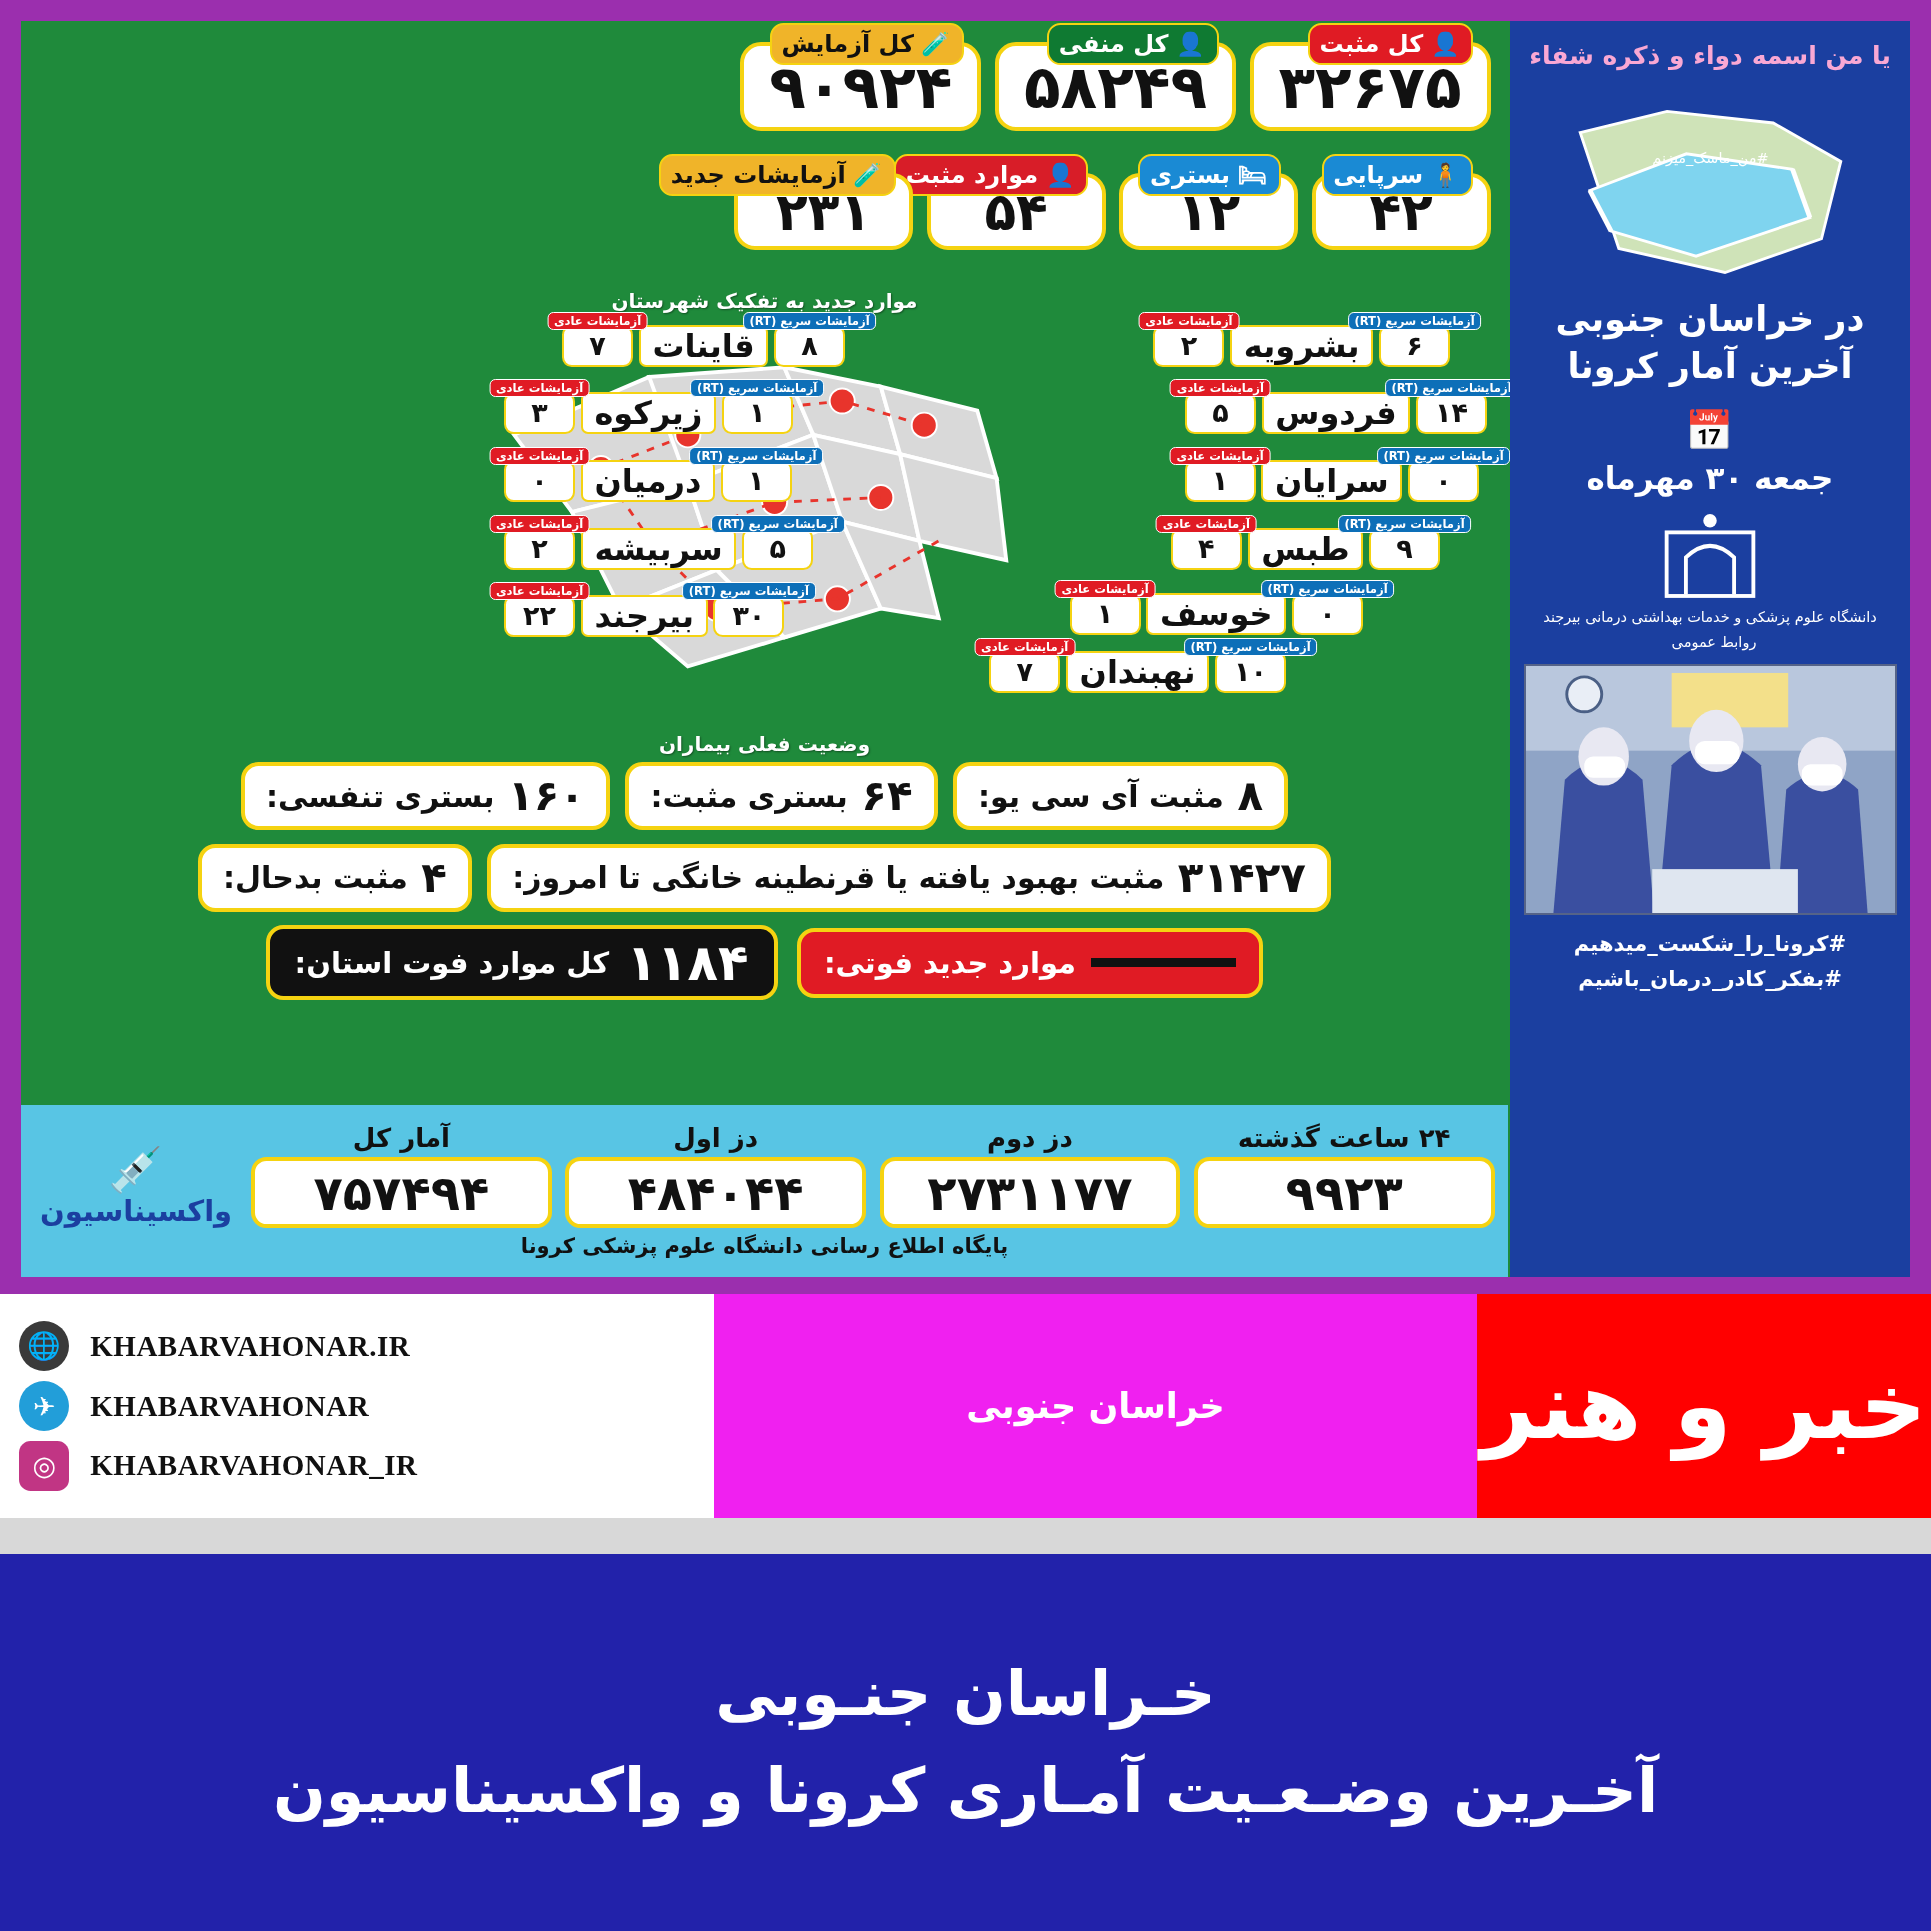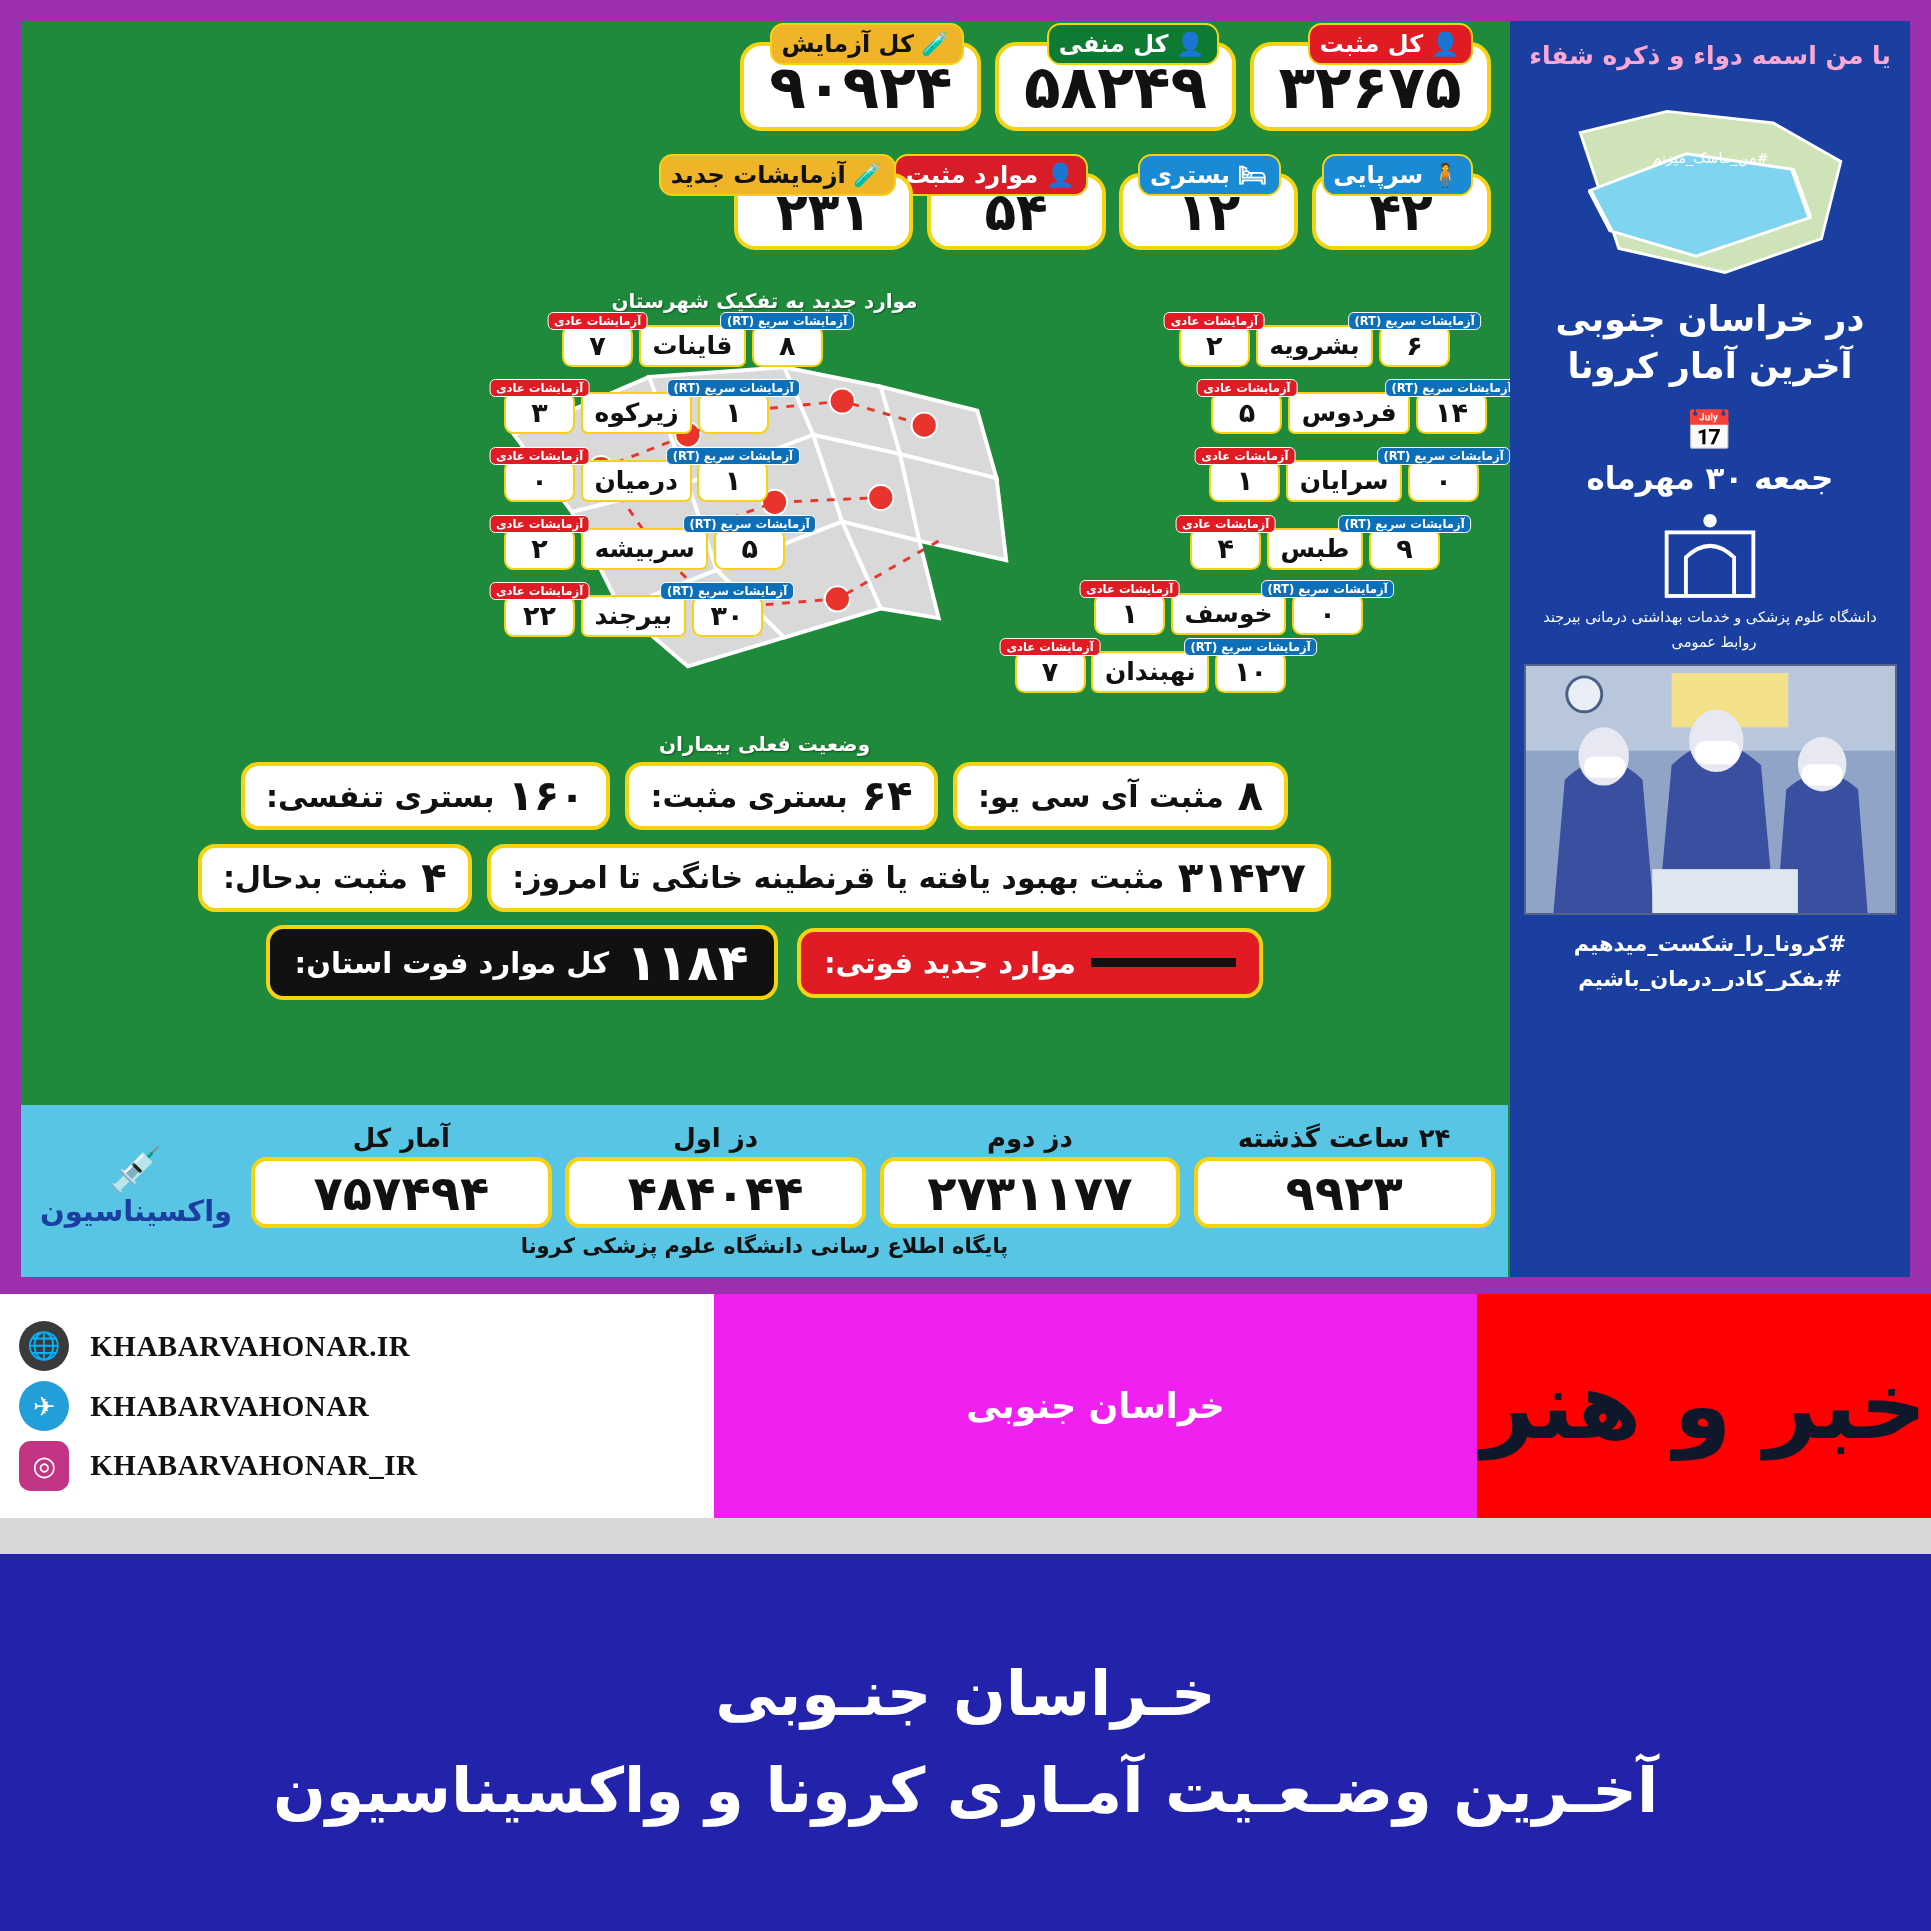--- a/index.html
+++ b/index.html
@@ -64,21 +64,21 @@
   
   .map-area { position: relative; height: 406px; margin-top: 5.8px; }
   .map-svg { position:absolute; left:50%; top: 0; transform: translateX(-50%); }
 
   .city {
     position:absolute; display:flex; align-items:center; gap: 5.8px;
     direction: rtl;
   }
   .city .name {
     background:#fff; border:2.9px solid #f5d311; border-radius: 7px;
-    font-size: 25px; font-weight:bold; color:#111; padding: 1.9px 11.6px; height: 42px;
+    font-size: 32px; font-weight:bold; color:#111; padding: 1.9px 11.6px; height: 42px;
     display:flex; align-items:center; white-space:nowrap;
   }
   .metric {
     position: relative; background:#fff; border:2.9px solid #f5d311; border-radius: 9.7px;
     height: 42px; min-width: 71px; display:flex; align-items:center; justify-content:center;
     padding: 0 7.7px;
   }
   .metric .mv { font-size: 27px; font-weight:bold; color:#111; line-height:1; }
   .metric .mlab {
     position:absolute; top:-14.5px; left:50%; transform:translateX(-50%);
@@ -142,21 +142,21 @@
   .rc-tags { color:#fff; font-size: 21px; font-weight:bold; text-align:center; margin-top: 11.6px; line-height:1.7;}
 
   
   .brand {
     position:absolute; left:0; top: 1294px; width: 1931px; height: 224px; background:#ffffff;
     display:flex; align-items:stretch;
   }
   .brand-red { width: 454px; background:#ff0000; position:relative; }
   .brand-red .logo {
     position:absolute; inset:0; display:flex; align-items:center; justify-content:center;
-    color:#0f172a; font-size: 93px; font-weight:bold; font-family:"DejaVu Sans", sans-serif;
+    color:#ffffff; font-size: 93px; font-weight:bold; font-family:"DejaVu Sans", sans-serif;
     letter-spacing: -3.9px;
   }
   .brand-pink { flex:1; background:#f020f0; display:flex; align-items:center; justify-content:center; }
   .brand-pink .t { color:#fff; font-size: 35px; font-weight:bold; }
   .brand-white { width: 714px; background:#fff; display:flex; flex-direction:column;
                  justify-content:center; gap: 9.7px; padding: 0 42px 0 19.3px; }
   .brow { display:flex; align-items:center; justify-content:flex-end; gap: 21px; }
   .brow .txt { font-size: 29px; font-weight:bold; color:#111; letter-spacing:0.5px;
                font-family:"Liberation Serif", serif; direction:ltr;}
   .brow .ico { width: 50px; height: 50px; border-radius: 11.6px; display:flex; align-items:center;

